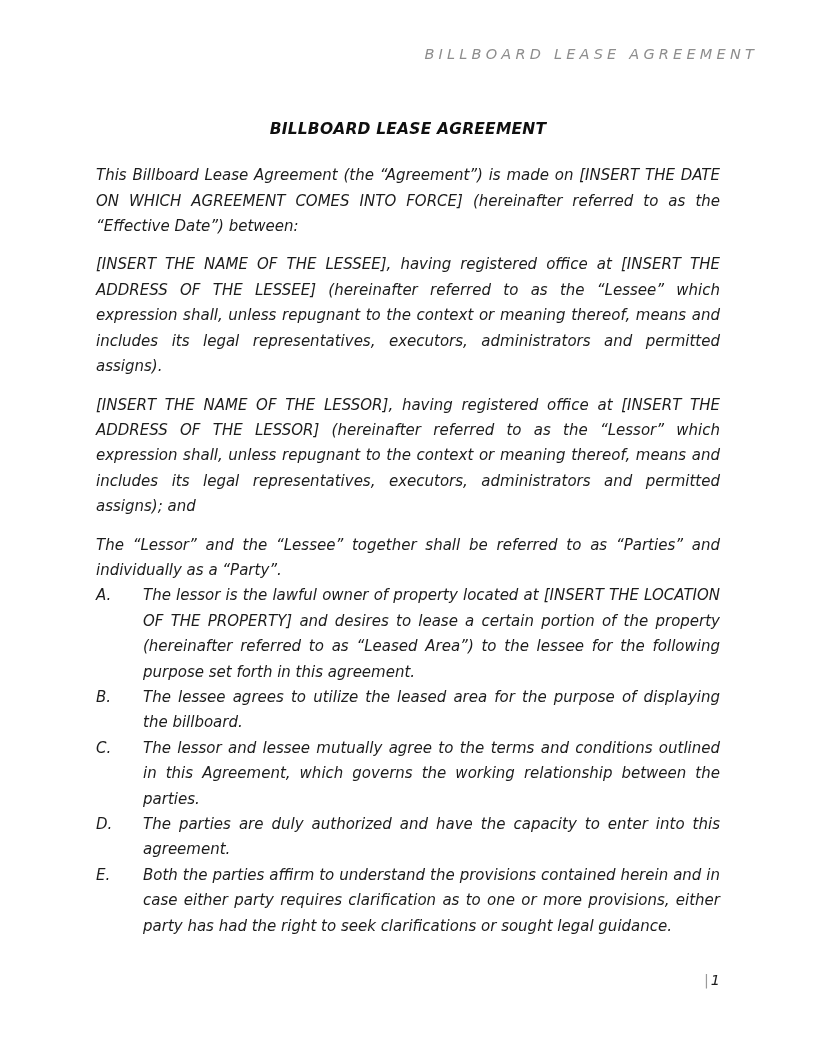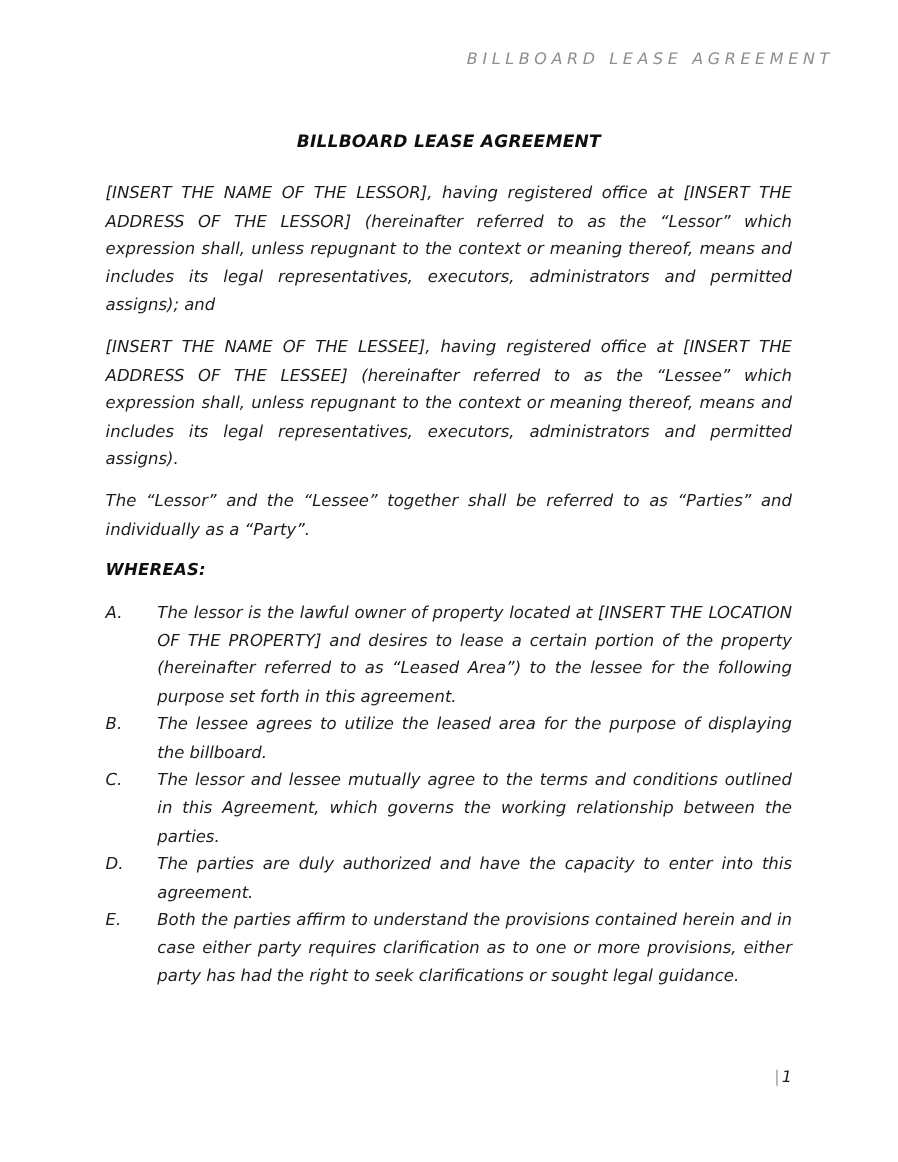--- a/index.html
+++ b/index.html
@@ -50,21 +50,21 @@
   }
   p.para {
     margin: 0 0 13px 0;
     font-size: 15px;
     line-height: 25.4px;
     text-align: justify;
     text-justify: inter-word;
     color: #1c1c1c;
     hyphens: none;
   }
-  p.para:last-of-type { margin-bottom: 12px; }
+  p.para:last-of-type { margin-bottom: 0; }
   .section-heading {
     font-weight: bold;
     font-size: 15px;
     line-height: 25.4px;
     margin: 0 0 13px 0;
     color: #0f0f0f;
     letter-spacing: 0.2px;
   }
   ol.alpha-list {
     list-style: none;
@@ -109,28 +109,28 @@
 <body>
 
 <div class="page">
 
   <div class="running-header">BILLBOARD LEASE AGREEMENT</div>
 
   <div class="content">
 
     <div class="doc-title">BILLBOARD LEASE AGREEMENT</div>
 
+    <p class="para">This Billboard Lease Agreement (the “Agreement”) is made on [INSERT THE DATE ON WHICH AGREEMENT COMES INTO FORCE] (hereinafter referred to as the “Effective Date”) between:</p>
+
+    <p class="para">[INSERT THE NAME OF THE LESSEE], having registered office at [INSERT THE ADDRESS OF THE LESSEE] (hereinafter referred to as the “Lessee” which expression shall, unless repugnant to the context or meaning thereof, means and includes its legal representatives, executors, administrators and permitted assigns).</p>
 
     <p class="para">[INSERT THE NAME OF THE LESSOR], having registered office at [INSERT THE ADDRESS OF THE LESSOR] (hereinafter referred to as the “Lessor” which expression shall, unless repugnant to the context or meaning thereof, means and includes its legal representatives, executors, administrators and permitted assigns); and</p>
 
-    <p class="para">[INSERT THE NAME OF THE LESSEE], having registered office at [INSERT THE ADDRESS OF THE LESSEE] (hereinafter referred to as the “Lessee” which expression shall, unless repugnant to the context or meaning thereof, means and includes its legal representatives, executors, administrators and permitted assigns).</p>
-
     <p class="para">The “Lessor” and the “Lessee” together shall be referred to as “Parties” and individually as a “Party”.</p>
 
-    <div class="section-heading">WHEREAS:</div>
 
     <ol class="alpha-list">
       <li>
         <span class="marker">A.</span>
         <span>The lessor is the lawful owner of property located at [INSERT THE LOCATION OF THE PROPERTY] and desires to lease a certain portion of the property (hereinafter referred to as “Leased Area”) to the lessee for the following purpose set forth in this agreement.</span>
       </li>
       <li>
         <span class="marker">B.</span>
         <span>The lessee agrees to utilize the leased area for the purpose of displaying the billboard.</span>
       </li>

